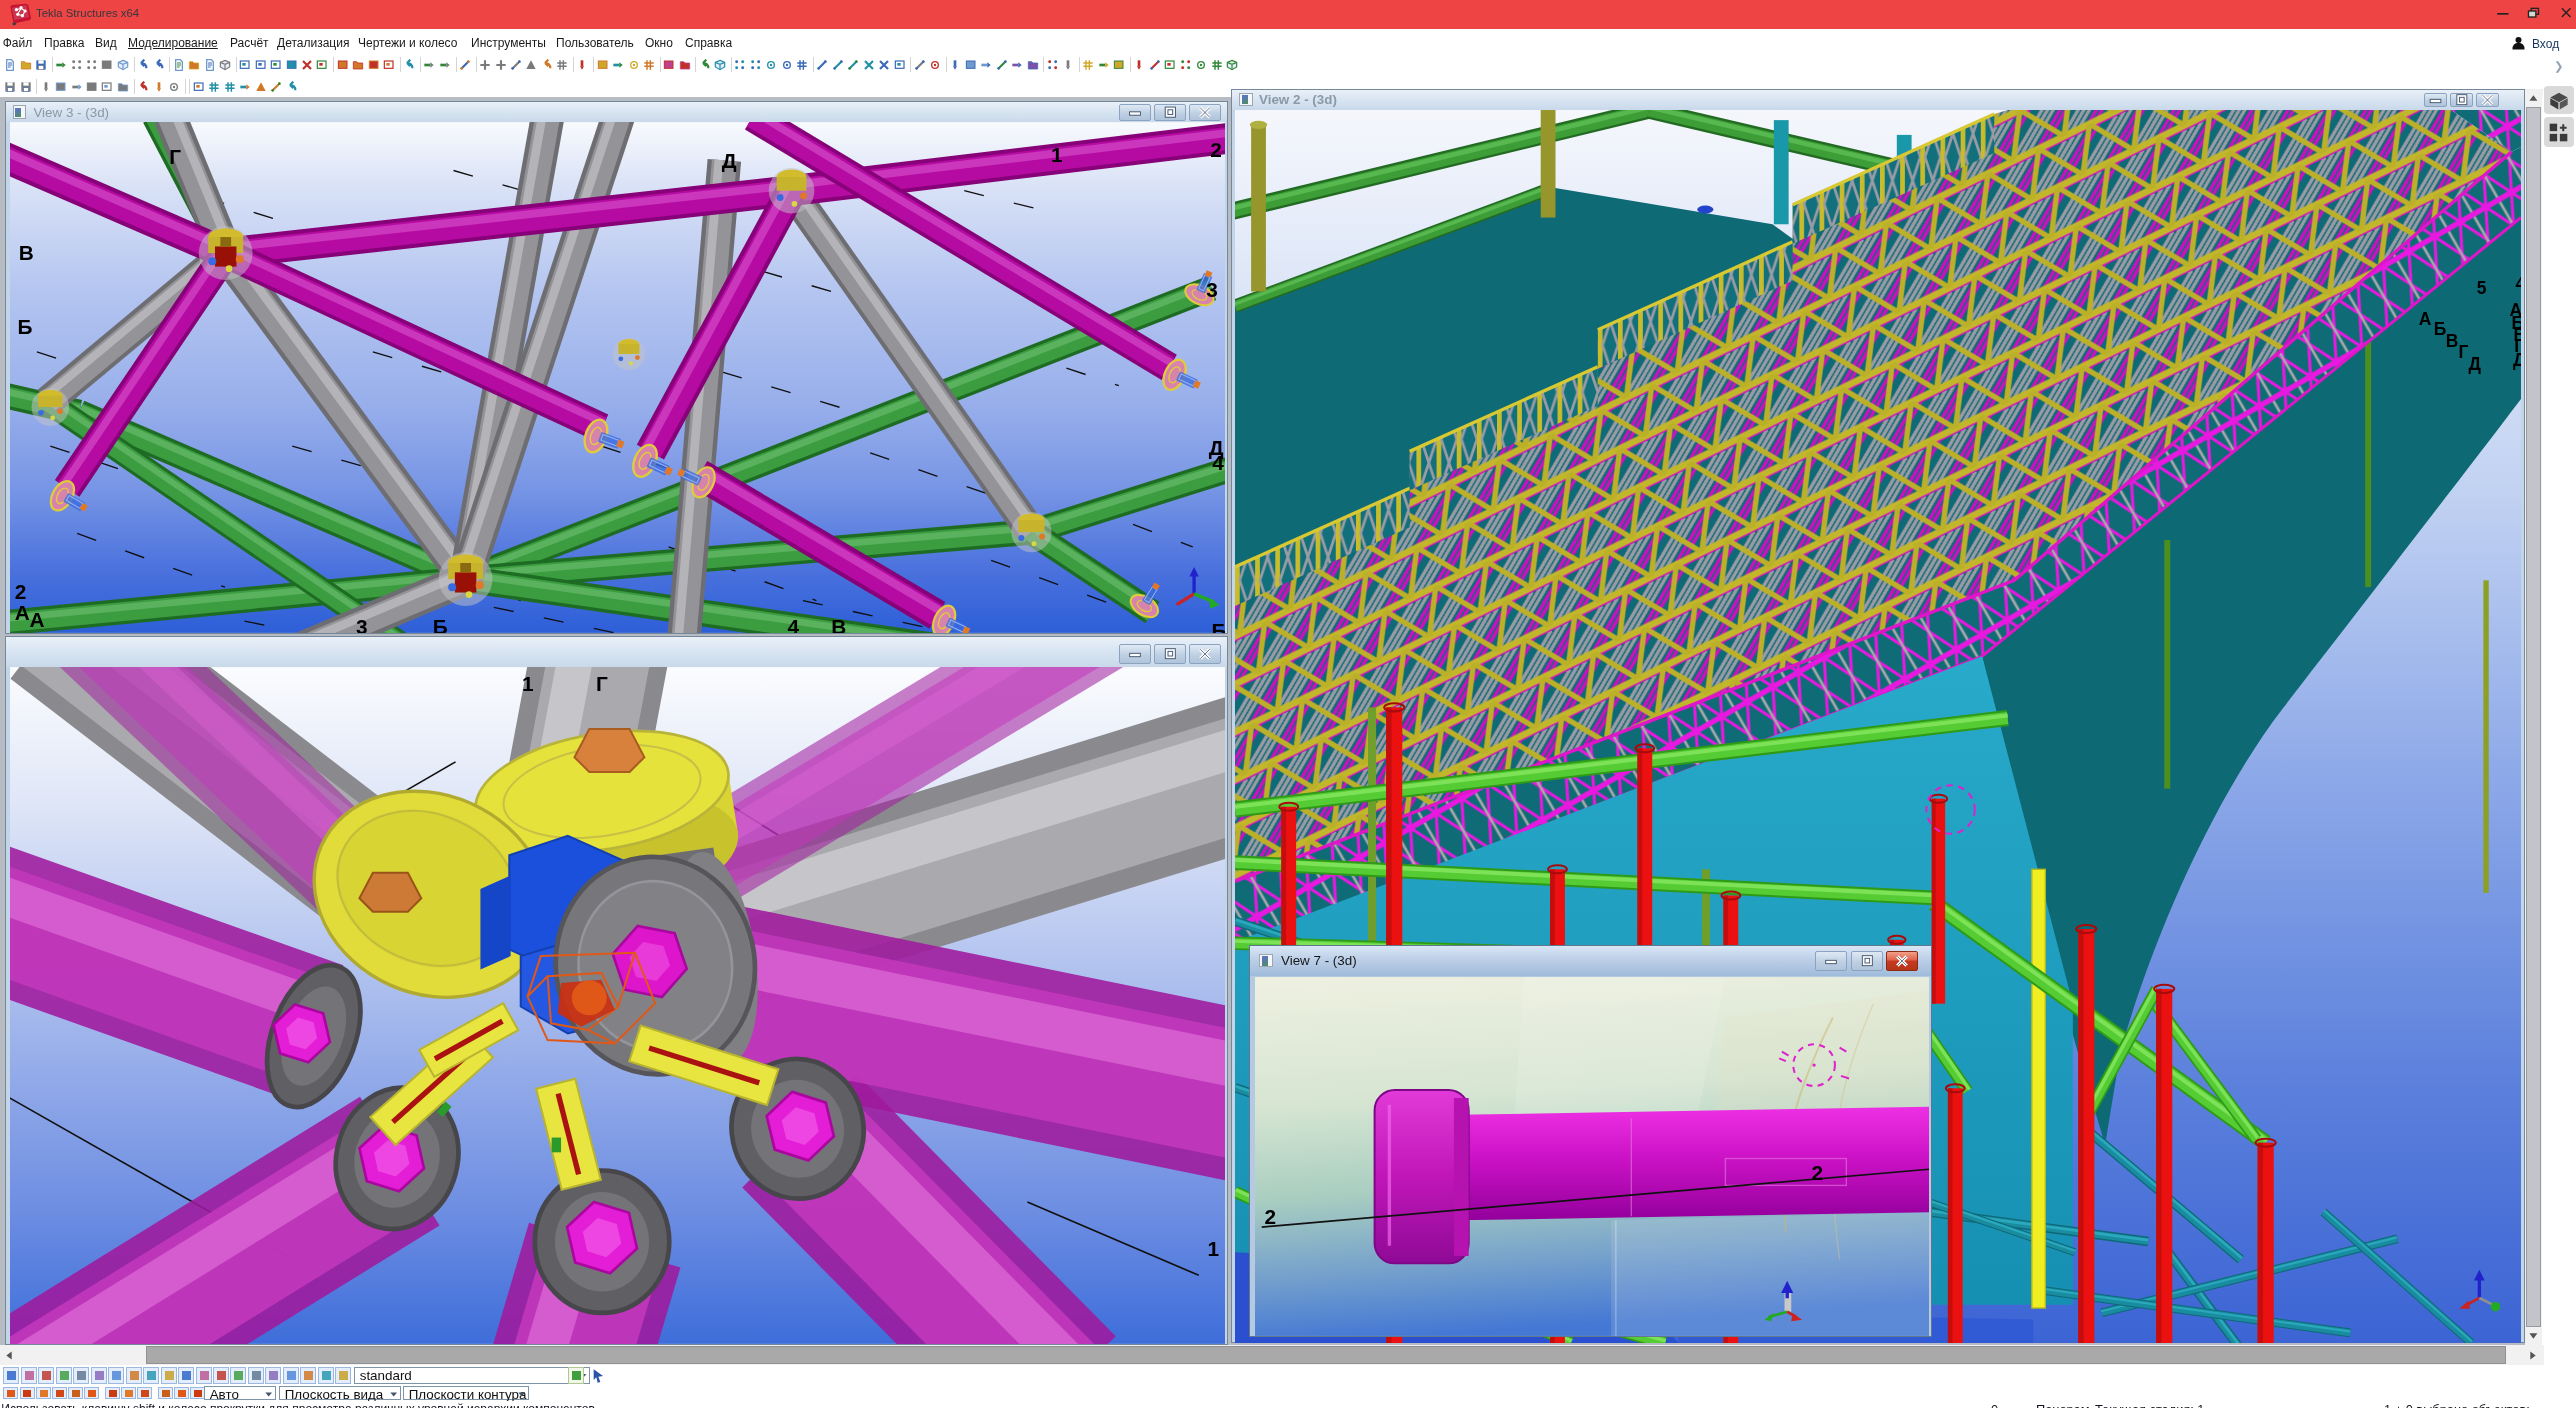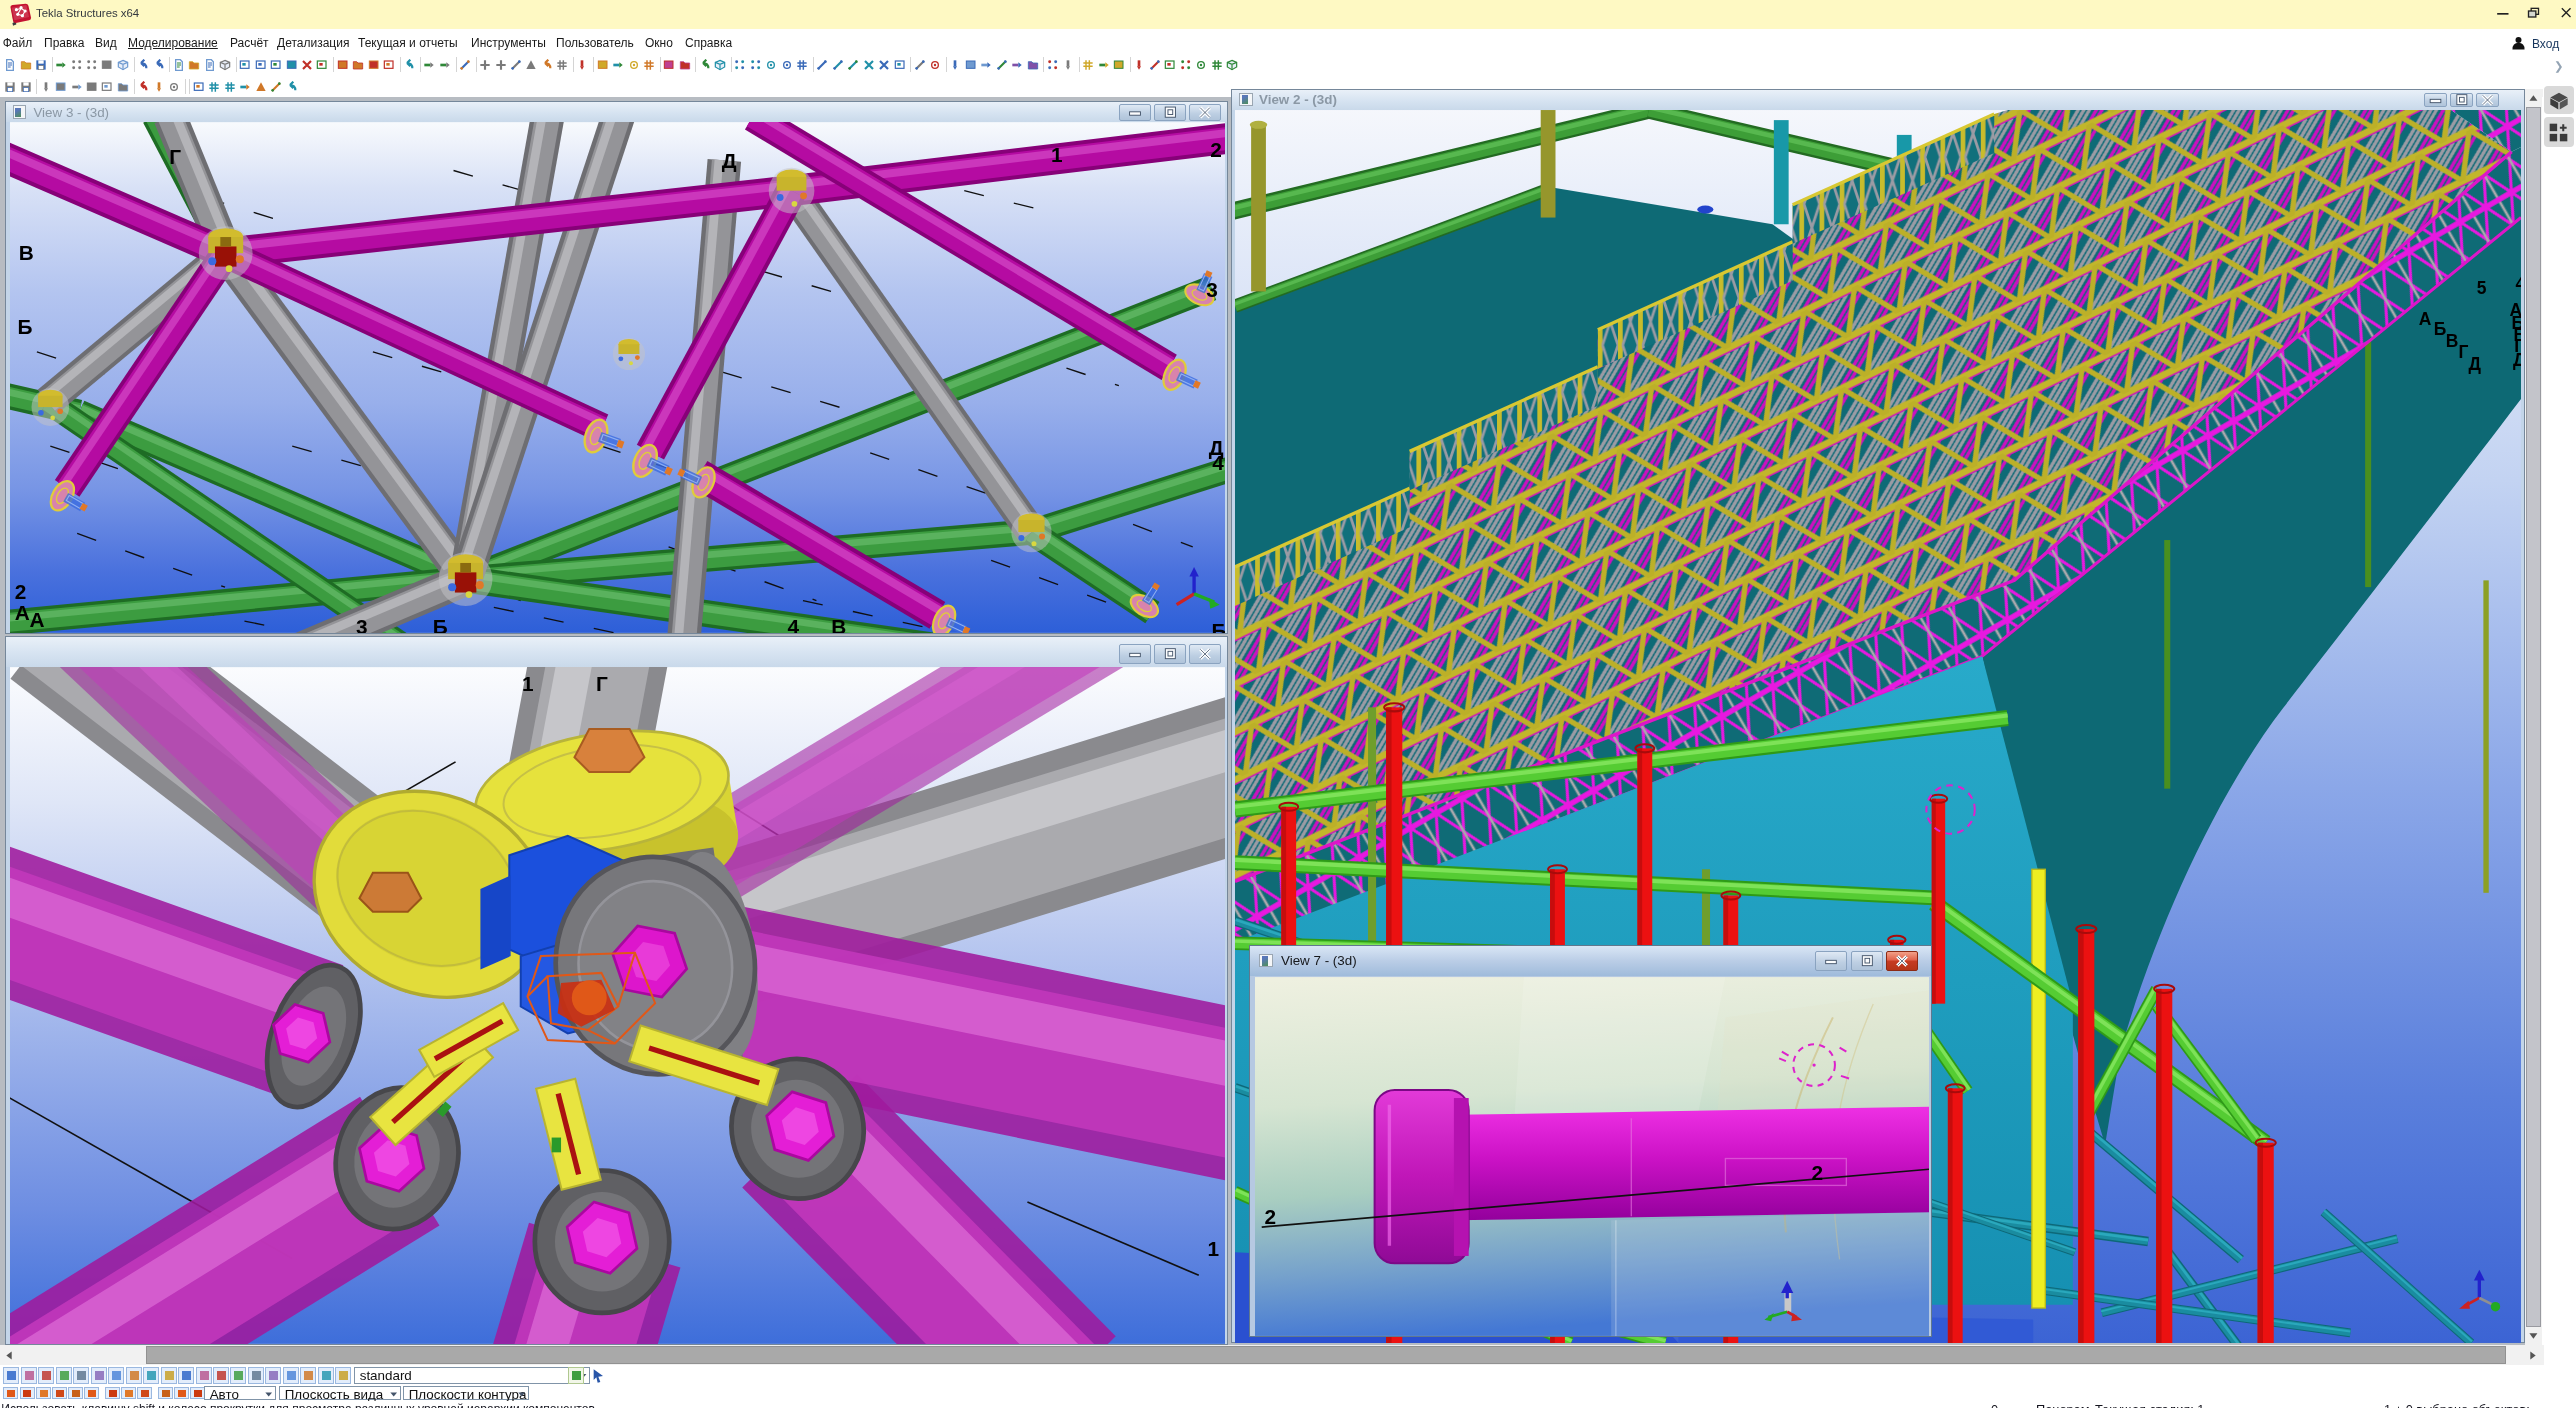--- a/index.html
+++ b/index.html
@@ -1,16 +1,16 @@
 <!DOCTYPE html>
 <html style="font-size:10.8px"><head><meta charset="utf-8"><style>
 *{margin:0;padding:0;box-sizing:border-box;}
 html,body{width:2576px;height:1408px;overflow:hidden;font-family:"Liberation Sans",sans-serif;background:#fff;}
 .abs{position:absolute;}
-#titlebar{left:0;top:0;width:2576px;height:29px;background:#fef9c3;}
+#titlebar{left:0;top:0;width:2576px;height:29px;background:#ef4444;}
 #titlebar .t{left:36px;top:7.4px;font-size:11.4px;color:#33383e;}
 #menubar{left:0;top:29px;width:2576px;height:25.5px;background:#ffffff;}
 .mi{position:absolute;top:6.7px;font-size:12px;color:#1a1a1a;}
 #tb1{left:0;top:54px;width:2576px;height:21.5px;background:#ffffff;}
 #tb2{left:0;top:76px;width:2576px;height:21.5px;background:#ffffff;}
 #workspace{left:0;top:97px;width:2525px;height:1248px;background:#b7bcc2;}
 .win{position:absolute;border:0.7px solid #75879a;background:#c3d5e9;}
 .wtitle{position:absolute;left:0;top:0;width:100%;background:linear-gradient(#e9f0f8,#d6e3f1 55%,#c9d9ea);}
 .wtext{position:absolute;font-size:13.4px;color:#8b98a5;}
 .wbtn{position:absolute;background:linear-gradient(#dfe9f4,#bccee2 60%,#b0c4da);border:0.7px solid #8aa3c0;border-radius:2px;}
@@ -50,21 +50,21 @@
       <path d="M103 5 L116 18 M116 5 L103 18" stroke="#222" stroke-width="2"></path>
     </svg>
 </div>
 <div id="menubar" class="abs">
 <span class="mi" style="left:2.7px;">Файл</span>
 <span class="mi" style="left:44px;">Правка</span>
 <span class="mi" style="left:95px;">Вид</span>
 <span class="mi" style="left:128px;text-decoration:underline;">Моделирование</span>
 <span class="mi" style="left:230px;">Расчёт</span>
 <span class="mi" style="left:277px;">Детализация</span>
-<span class="mi" style="left:358px;">Текущая и отчеты</span>
+<span class="mi" style="left:358px;">Чертежи и колесо</span>
 <span class="mi" style="left:471px;">Инструменты</span>
 <span class="mi" style="left:556px;">Пользователь</span>
 <span class="mi" style="left:645px;">Окно</span>
 <span class="mi" style="left:685px;">Справка</span>
 <svg class="abs" style="left:2511px;top:7.4px;" width="15" height="13.4" viewBox="0 0 22 20">
       <circle cx="11" cy="6" r="4.5" fill="#111"></circle>
       <path d="M2 20 Q2 10 11 10 Q20 10 20 20 Z" fill="#111"></path>
     </svg>
 <span class="mi" style="left:2532px;color:#16355c;font-size:12px;top:8px;">Вход</span>
 </div>

